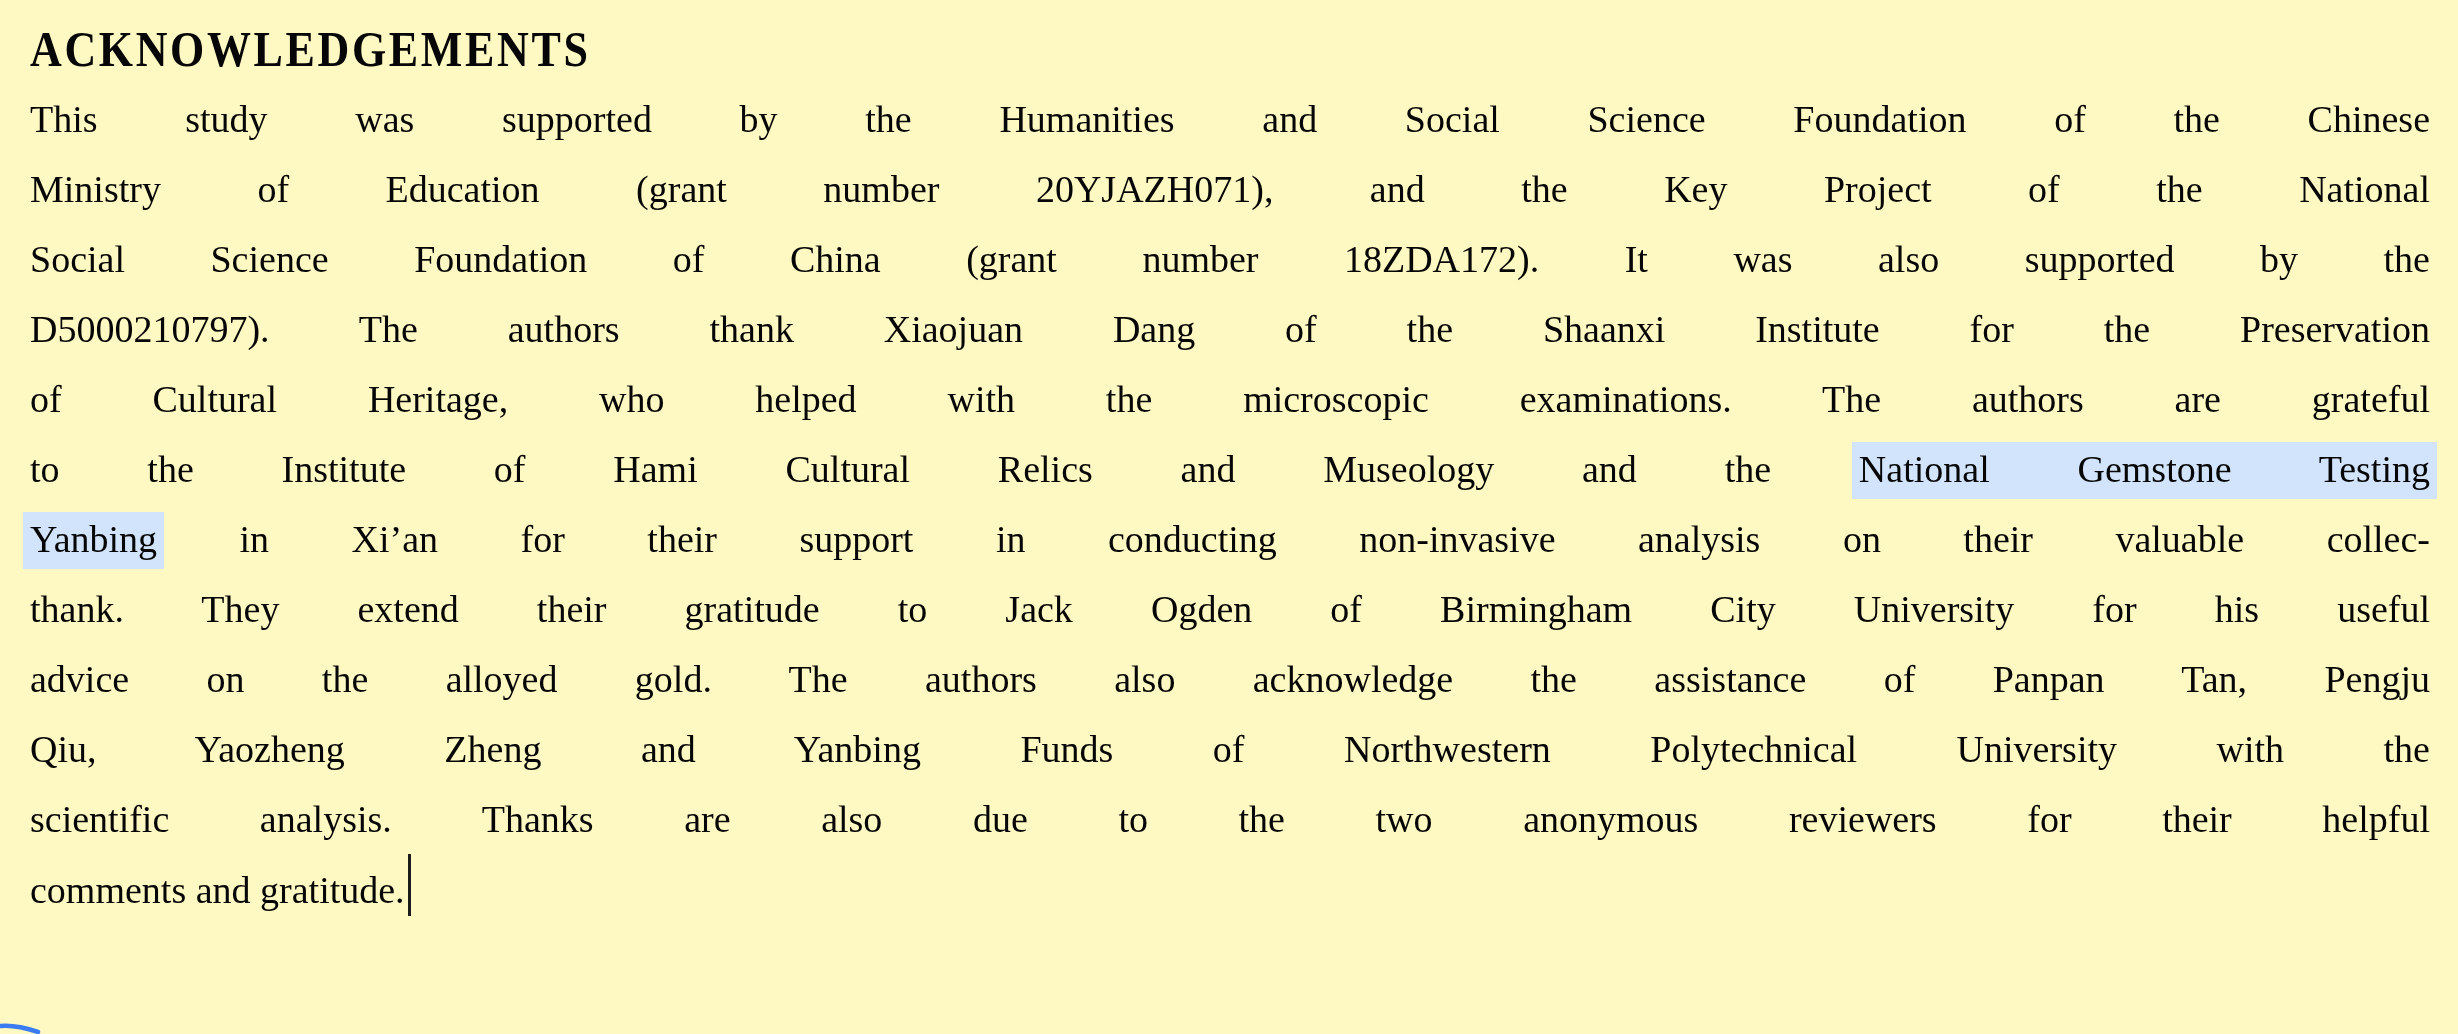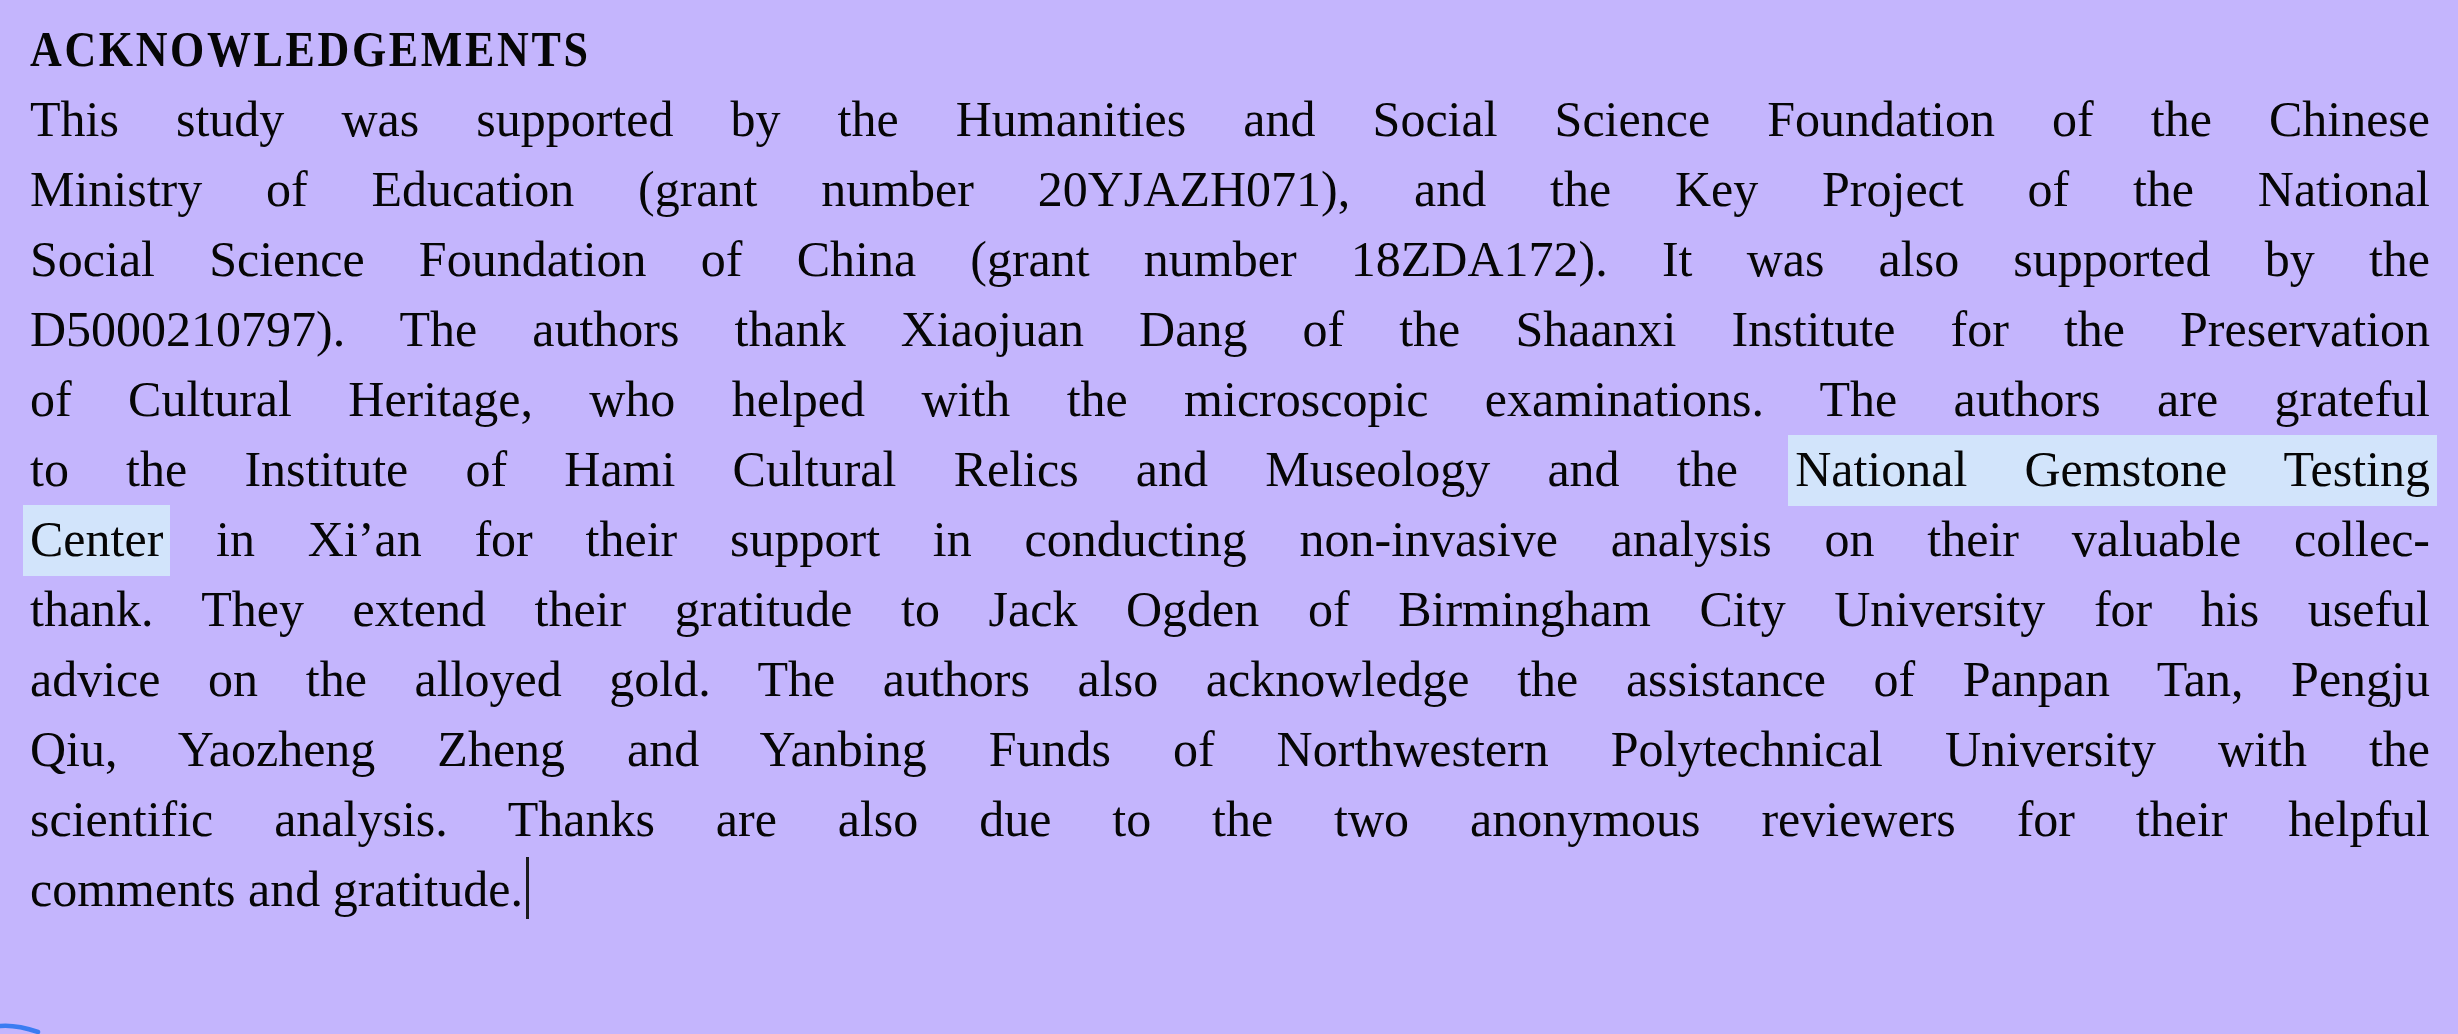--- a/index.html
+++ b/index.html
@@ -1,37 +1,37 @@
 <!DOCTYPE html>
 <html><head>
 <meta charset="utf-8">
 <style>
   * { margin: 0; padding: 0; box-sizing: border-box; }
   html, body { background: #ffffff; }
   .page {
     position: relative;
     width: 2458px;
     height: 1034px;
-    background: #c4b5fd;
+    background: #fef9c3;
     overflow: hidden;
     font-family: "Liberation Serif", "DejaVu Serif", serif;
     color: #060606;
     padding: 14px 28px 0 30px;
   }
   .heading {
     height: 70px;
     line-height: 70px;
     font-weight: bold;
     font-size: 50px;
     letter-spacing: 3px;
     transform: scaleX(0.88);
     transform-origin: left center;
     white-space: nowrap;
   }
-  .bodytext { font-size: 50px; }
+  .bodytext { font-size: 38px; }
   .line {
     height: 70px;
     line-height: 70px;
     text-align: justify;
     text-align-last: justify;
     overflow: visible;
     white-space: normal;
   }
   .line.last {
     text-align-last: left;
@@ -65,21 +65,21 @@
 
   <div class="heading">ACKNOWLEDGEMENTS</div>
 
   <div class="bodytext">
     <div class="line"><span>This study was supported by the Humanities and Social Science Foundation of the Chinese</span></div>
     <div class="line"><span>Ministry of Education (grant number 20YJAZH071), and the Key Project of the National</span></div>
     <div class="line"><span>Social Science Foundation of China (grant number 18ZDA172). It was also supported by the</span></div>
     <div class="line"><span>D5000210797). The authors thank Xiaojuan Dang of the Shaanxi Institute for the Preservation</span></div>
     <div class="line"><span>of Cultural Heritage, who helped with the microscopic examinations. The authors are grateful</span></div>
     <div class="line"><span>to the Institute of Hami Cultural Relics and Museology and the </span><span class="hl">National Gemstone Testing</span></div>
-    <div class="line"><span class="hl">Center</span><span> in Xi’an for their support in conducting non-invasive analysis on their valuable collec-</span></div>
+    <div class="line"><span class="hl">Yanbing</span><span> in Xi’an for their support in conducting non-invasive analysis on their valuable collec-</span></div>
     <div class="line"><span>thank. They extend their gratitude to Jack Ogden of Birmingham City University for his useful</span></div>
     <div class="line"><span>advice on the alloyed gold. The authors also acknowledge the assistance of Panpan Tan, Pengju</span></div>
     <div class="line"><span>Qiu, Yaozheng Zheng and Yanbing Funds of Northwestern Polytechnical University with the</span></div>
     <div class="line"><span>scientific analysis. Thanks are also due to the two anonymous reviewers for their helpful</span></div>
     <div class="line last"><span>comments and gratitude.</span><span class="caret"></span></div>
   </div>
 
   <svg class="blue-arc" viewBox="0 0 60 14" xmlns="http://www.w3.org/2000/svg">
     <path d="M 0 6 Q 16 4.5 38 12" fill="none" stroke="#3b7cf2" stroke-width="4.5" stroke-linecap="round"></path>
   </svg>

